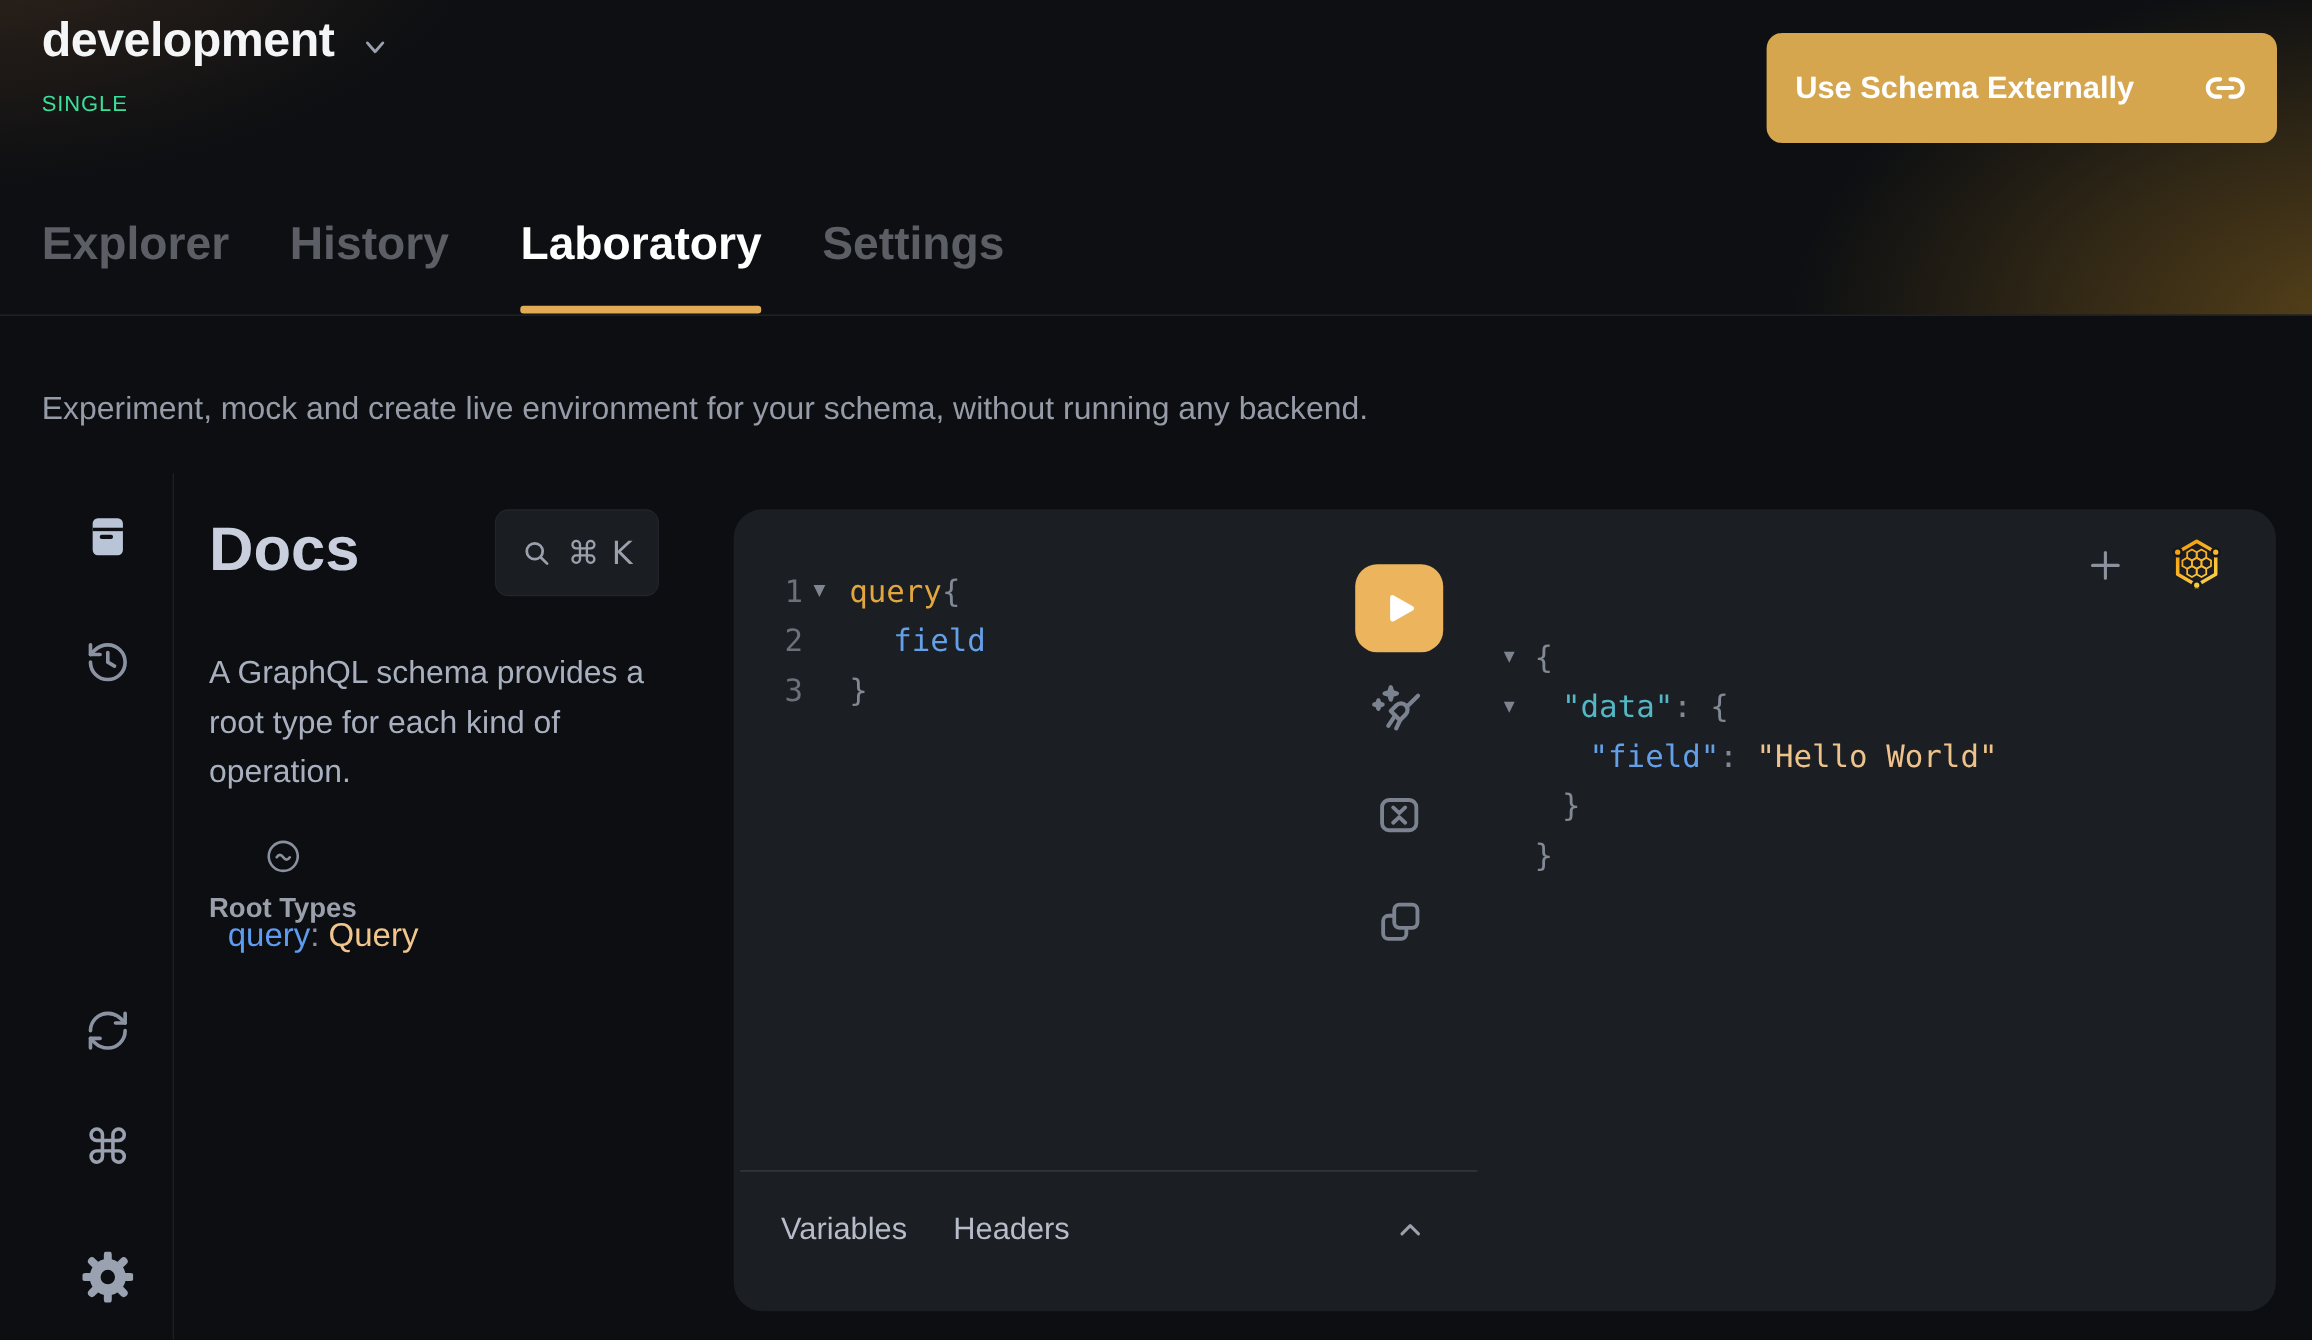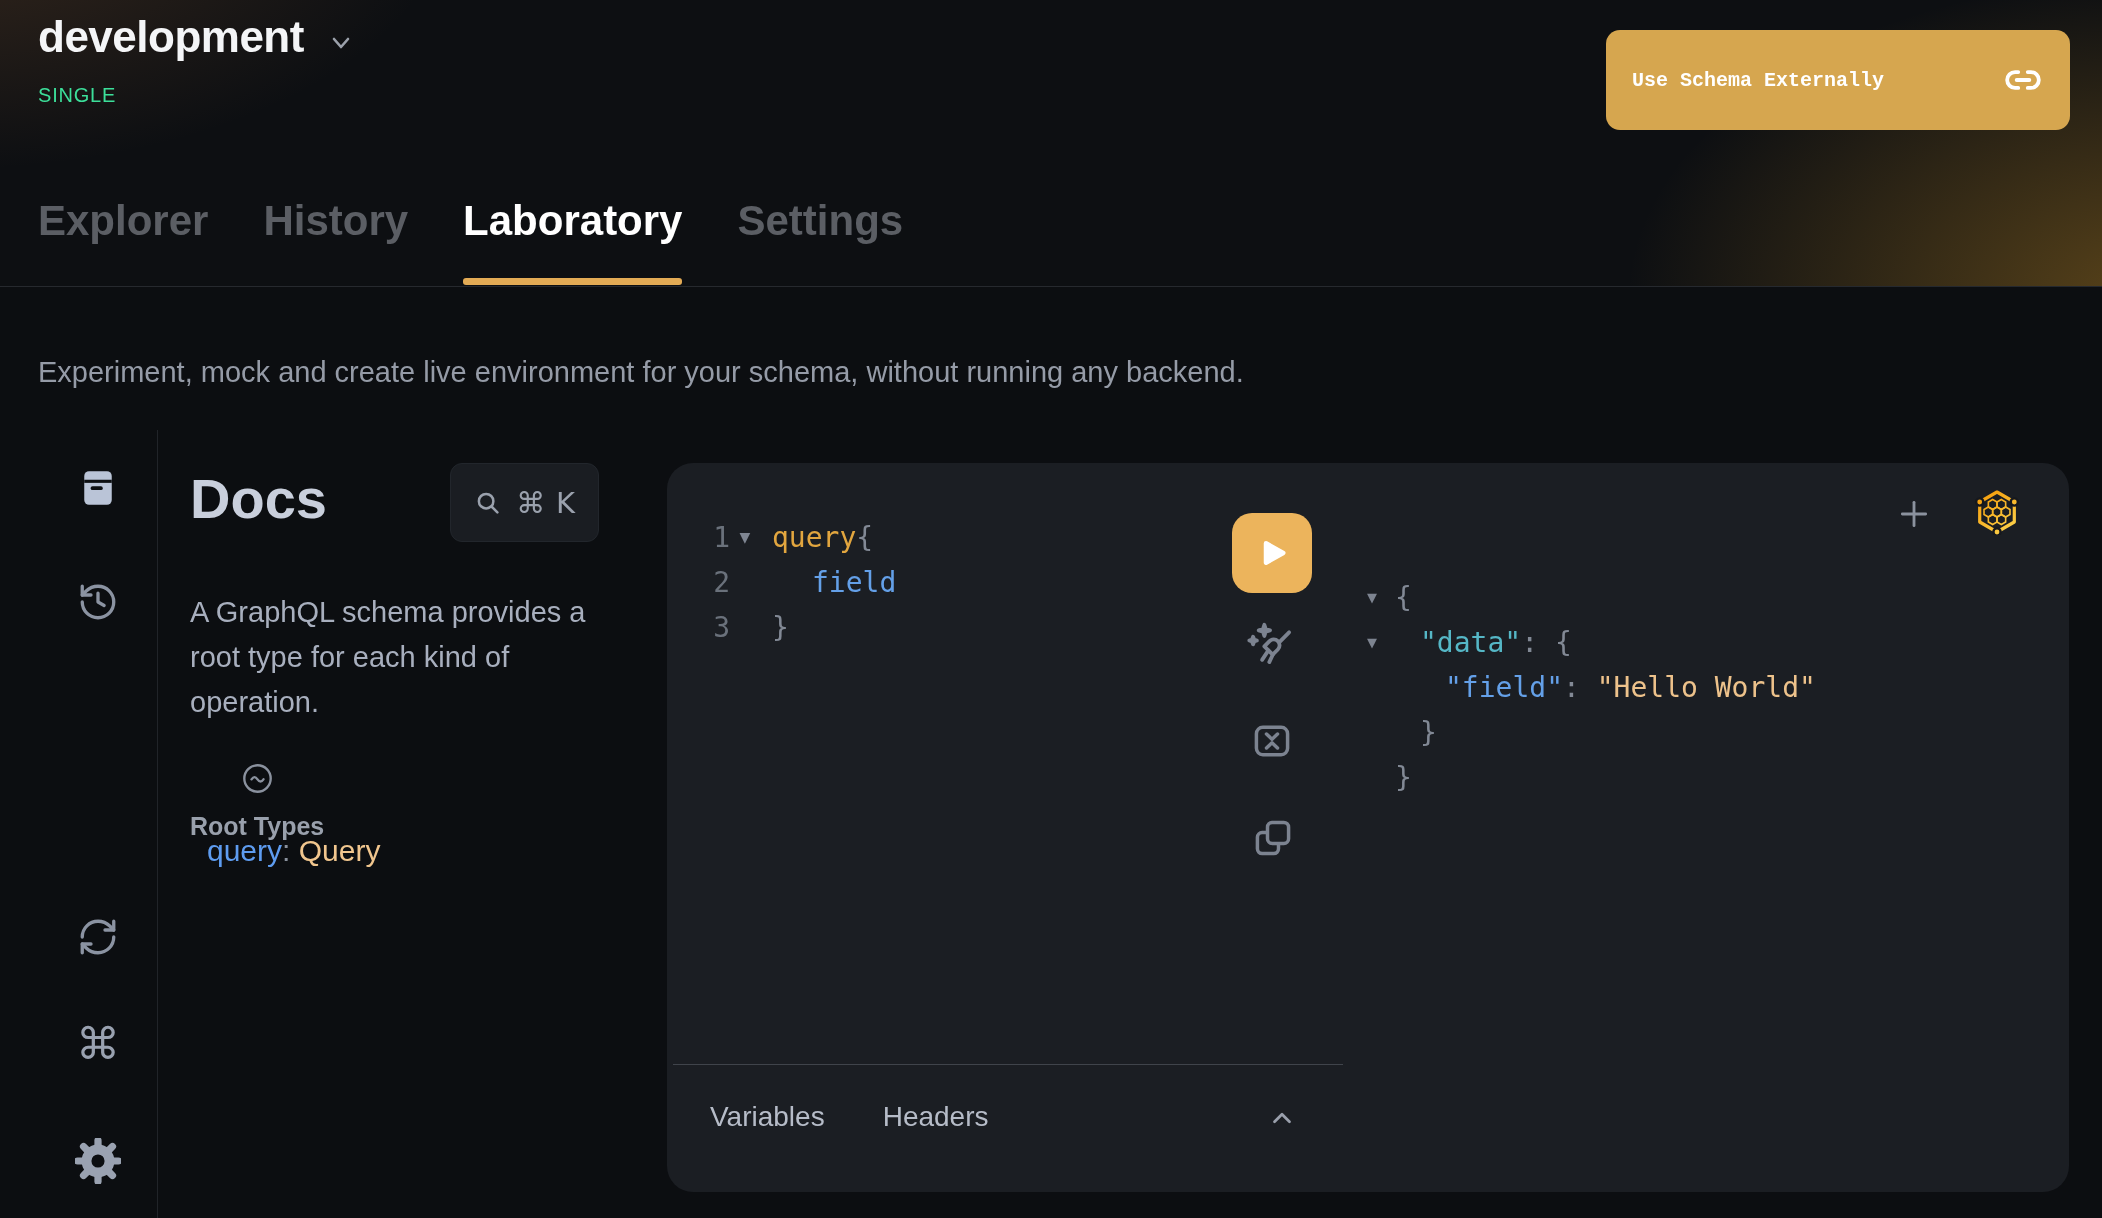--- a/index.html
+++ b/index.html
@@ -30,32 +30,32 @@
     position:absolute; left:38px; top:84px;
     font-size:20px; font-weight:400; letter-spacing:.8px; color:var(--badge-green,#3cdf9a);
   }
   .use-schema-btn {
     position:absolute; left:1606px; top:30px; width:464px; height:100px;
     background:var(--button-amber,#d6a64f); border:none; border-radius:14px;
     display:flex; align-items:center; justify-content:space-between;
     padding:0 28px 0 26px; cursor:pointer;
   }
   .use-schema-btn span {
-    font-family:Liberation Mono, monospace;
-    font-size:20px; font-weight:800; color:#ffffff;
+    font-family:Liberation Sans, sans-serif;
+    font-size:28px; font-weight:800; color:#ffffff;
   }
   .tabs {
     position:absolute; left:38px; top:196px; height:91px;
     display:flex; gap:55px; align-items:flex-start;
   }
   .tab {
     position:relative; height:91px; cursor:pointer;
     font-size:42px; font-weight:700; color:#5b5e64; line-height:1.2;
   }
-  .tab.active { color:#ffffff; }
+  .tab.active { color:#ffffff;margin-left:10px; }
   .tab.active::after {
     content:""; position:absolute; left:0; right:0; bottom:2px; height:7px;
     border-radius:3px; background:var(--accent,#e3ab55);
   }
 
   
   .subtitle {
     position:absolute; left:38px; top:356px;
     font-size:29px; color:#959ba7;
   }
@@ -113,21 +113,21 @@
   .r-line { display:flex; align-items:baseline; }
   .rfold { width:28px; font-size:13px; color:#7d8490; font-family:"DejaVu Sans", sans-serif; align-self:center; }
   .ckey { color:var(--cyan,#55b7c6); }
   .fkey { color:var(--field-blue,#64a0e8); }
   .str { color:var(--string,#edc28b); }
   .rp { color:#828995; }
   .rind1 { padding-left:25px; }
   .rind2 { padding-left:50px; }
 
   .footer-divider { position:absolute; left:6px; top:601px; width:670px; height:1px; background:#40444b; }
-  .footer-tabs { position:absolute; left:43px; top:638px; display:flex; gap:58px; }
+  .footer-tabs { position:absolute; left:43px; top:638px; display:flex; gap:42px; }
   .footer-tabs button {
     background:none; border:none; cursor:pointer;
     font-family:"Liberation Sans", sans-serif; font-size:28px; color:#b6bcc8;
   }
   .collapse-btn { position:absolute; left:600px; top:642px; }
   .plus-btn { position:absolute; left:1227px; top:31px; }
   .hive-logo { position:absolute; left:1306px; top:24px; line-height:0; }
 </style>
 </head>
 <body>

